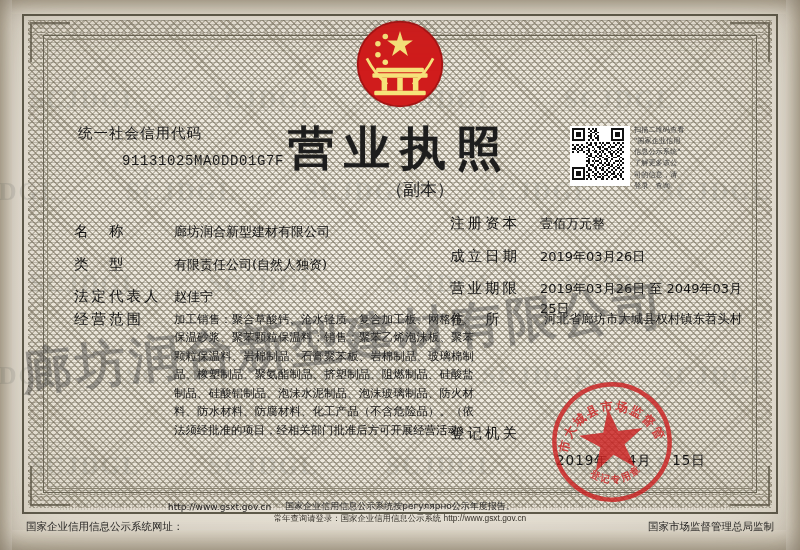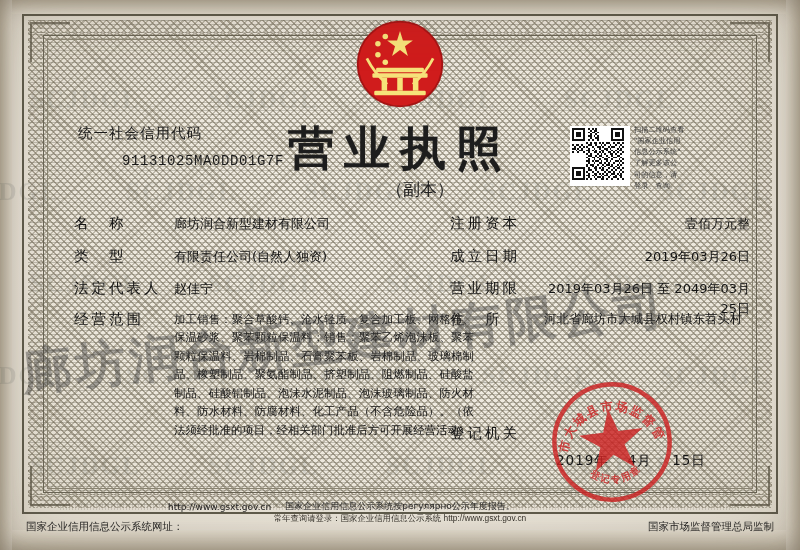--- a/index.html
+++ b/index.html
@@ -251,26 +251,25 @@
     flex: 0 0 86px;
     font-size: 14.5px;
     letter-spacing: 3px;
     white-space: nowrap;
   }
   .fr-value {
     flex: 1 1 auto;
     font-size: 13px;
     line-height: 1.5;
     padding-left: 4px;
-    text-align: right;
   }
   .col-left {
     position: absolute;
     left: 0;
-    top: 0;
+    top: 8px;
     width: 340px;
   }
   .col-right {
     position: absolute;
     left: 376px;
     top: 0;
     width: 300px;
   }
 
   

